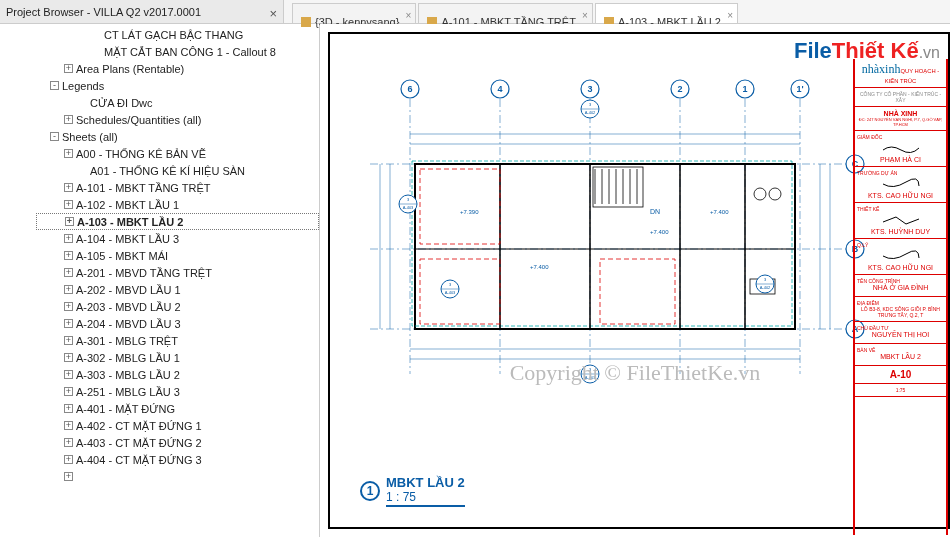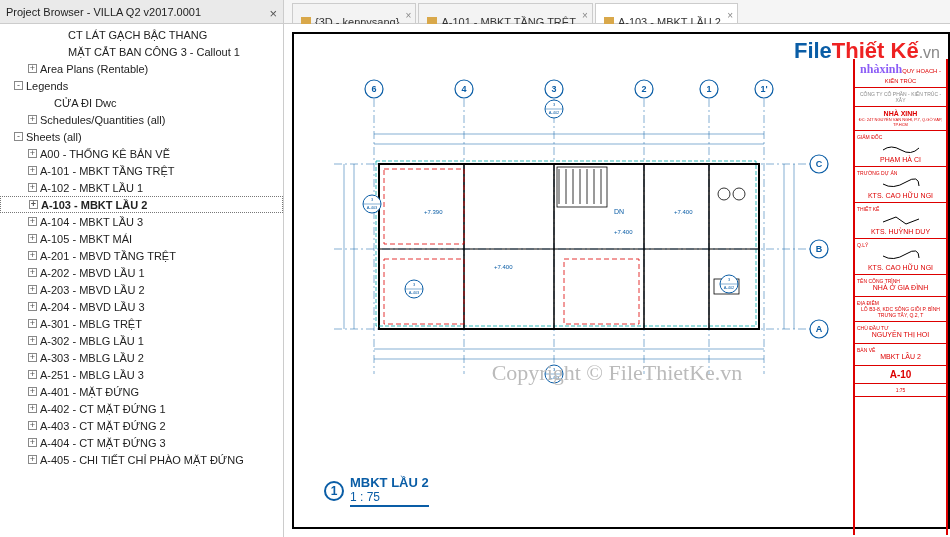--- a/index.html
+++ b/index.html
@@ -6,37 +6,37 @@
 body { font-family:"Segoe UI",Tahoma,sans-serif; font-size:11px; background:#fff; width:950px; height:537px; overflow:hidden; position:relative; }
 .topbar { height:24px; border-bottom:1px solid #ccc; display:flex; align-items:center; background:#f5f5f5; }
 .pb-title { width:284px; padding:0 6px; font-size:11px; color:#222; border-right:1px solid #ccc; height:100%; line-height:24px; background:#eaeaea; position:relative; }
 .pb-title .x { position:absolute; right:6px; top:2px; font-size:13px; color:#555; }
 .tabs { display:flex; height:100%; align-items:flex-end; gap:2px; padding-left:8px; }
 .tab { height:20px; line-height:20px; padding:17px 16px 0 8px; font-size:11px; color:#333; border:1px solid #ccc; border-bottom:none; background:#f3f3f3; display:flex; align-items:center; gap:4px; position:relative; }
 .tab.active { background:#fff; }
 .tab .ti { width:10px; height:10px; background:#d9a84a; display:inline-block; }
 .tab .tx { position:absolute; right:4px; top:2px; font-size:10px; color:#888; }
 .container { display:flex; height:513px; }
-.sidebar { width:284px; border-right:1px solid #ccc; overflow:auto; background:#fff; padding:2px 0; }
+.sidebar { width:284px; border-right:1px solid #ccc; overflow:auto; background:#fff; padding:2px 0;margin-left:36px; }
 .tree-item { display:flex; align-items:center; height:17px; padding-left:0; font-size:11px; color:#222; white-space:nowrap; cursor:default; }
 .tree-item.sel { background:#fff; font-weight:bold; border:1px dotted #777; }
 .tw { display:inline-block; width:12px; text-align:center; color:#555; font-size:10px; line-height:12px; }
 .tw.box { border:1px solid #888; width:9px; height:9px; line-height:7px; font-size:9px; margin-right:3px; }
 .spacer { display:inline-block; }
 .viewport { flex:1; position:relative; background:#fff; overflow:hidden; }
 .sheet-border { position:absolute; left:8px; top:8px; right:0; bottom:8px; border:2px solid #000; }
 .logo { position:absolute; right:10px; top:14px; font-size:22px; font-weight:bold; }
 .logo .b { color:#0a5da6; } .logo .r { color:#e22; } .logo .g { color:#888; font-weight:normal; font-size:16px; }
 .watermark { position:absolute; left:50%; top:68%; transform:translate(-50%,-50%); font-size:22px; color:#bbb; pointer-events:none; font-family:Tahoma; z-index:100; }
 .plan { position:absolute; left:30px; top:40px; width:520px; height:330px; }
 .plan svg { width:100%; height:100%; }
 .titleblock { position:absolute; right:2px; top:35px; bottom:2px; width:95px; border-left:2px solid #d00; border-right:2px solid #d00; font-size:7px; }
 .tb-sec { border-bottom:1px solid #d00; padding:3px 2px; text-align:center; color:#d00; }
 .tb-sec.h { min-height:22px; }
-.tb-logo { font-weight:bold; font-size:12px; color:#8b5cf6; font-family:serif; }
+.tb-logo { font-weight:normal; font-size:12px; color:#0369a1; font-family:serif; }
 .sig { display:block; margin:2px auto; width:40px; height:12px; }
 .viewtitle { position:absolute; left:40px; bottom:30px; display:flex; align-items:center; gap:6px; }
 .viewtitle .num { width:20px; height:20px; border:2px solid #0a5da6; border-radius:50%; display:flex; align-items:center; justify-content:center; color:#0a5da6; font-weight:bold; font-size:12px; }
 .viewtitle .txt { border-bottom:2px solid #0a5da6; padding-bottom:1px; }
 .viewtitle .name { color:#0a5da6; font-weight:bold; font-size:13px; }
 .viewtitle .scale { color:#0a5da6; font-size:12px; }
 .gridbub { fill:#fff; stroke:#0a5da6; stroke-width:1.2; }
 .gridtxt { fill:#0a5da6; font-size:9px; text-anchor:middle; dominant-baseline:central; font-weight:bold; }
 </style>
 </head>
@@ -69,21 +69,21 @@
 <div class="container">
   <div class="sidebar" id="tree">
       <div class="tree-item">
         <span class="spacer" style="width:56px"></span>
         <span class="tw"></span>
         <span>CT LÁT GẠCH BẬC THANG</span>
       </div>
       <div class="tree-item">
         <span class="spacer" style="width:56px"></span>
         <span class="tw"></span>
-        <span>MẶT CẮT BAN CÔNG 3 - Callout 1</span>
+        <span>MẶT CẮT BAN CÔNG 1 - Callout 8</span>
       </div>
       <div class="tree-item">
         <span class="spacer" style="width:28px"></span>
         <span class="tw box">+</span>
         <span>Area Plans (Rentable)</span>
       </div>
       <div class="tree-item">
         <span class="spacer" style="width:14px"></span>
         <span class="tw box">-</span>
         <span>Legends</span>
@@ -102,20 +102,25 @@
         <span class="spacer" style="width:14px"></span>
         <span class="tw box">-</span>
         <span>Sheets (all)</span>
       </div>
       <div class="tree-item">
         <span class="spacer" style="width:28px"></span>
         <span class="tw box">+</span>
         <span>A00 - THỐNG KÊ BẢN VẼ</span>
       </div>
       <div class="tree-item">
+        <span class="spacer" style="width:42px"></span>
+        <span class="tw"></span>
+        <span>A01 - THỐNG KÊ KÍ HIỆU SÀN</span>
+      </div>
+      <div class="tree-item">
         <span class="spacer" style="width:28px"></span>
         <span class="tw box">+</span>
         <span>A-101 - MBKT TẦNG TRỆT</span>
       </div>
       <div class="tree-item">
         <span class="spacer" style="width:28px"></span>
         <span class="tw box">+</span>
         <span>A-102 - MBKT LẦU 1</span>
       </div>
       <div class="tree-item sel">
@@ -189,21 +194,20 @@
         <span>A-403 - CT MẶT ĐỨNG 2</span>
       </div>
       <div class="tree-item">
         <span class="spacer" style="width:28px"></span>
         <span class="tw box">+</span>
         <span>A-404 - CT MẶT ĐỨNG 3</span>
       </div>
       <div class="tree-item">
         <span class="spacer" style="width:28px"></span>
         <span class="tw box">+</span>
-        <span>A-405 - CHI TIẾT CHỈ PHÀO MẶT ĐỨNG</span>
       </div>
       <div class="tree-item">
         <span class="spacer" style="width:28px"></span>
       </div>
     </div>
   <div class="viewport">
     <div class="logo">
       <span class="b">File</span><span class="r">Thiết Kế</span><span class="g">.vn</span>
     </div>
     <div class="sheet-border"></div>

